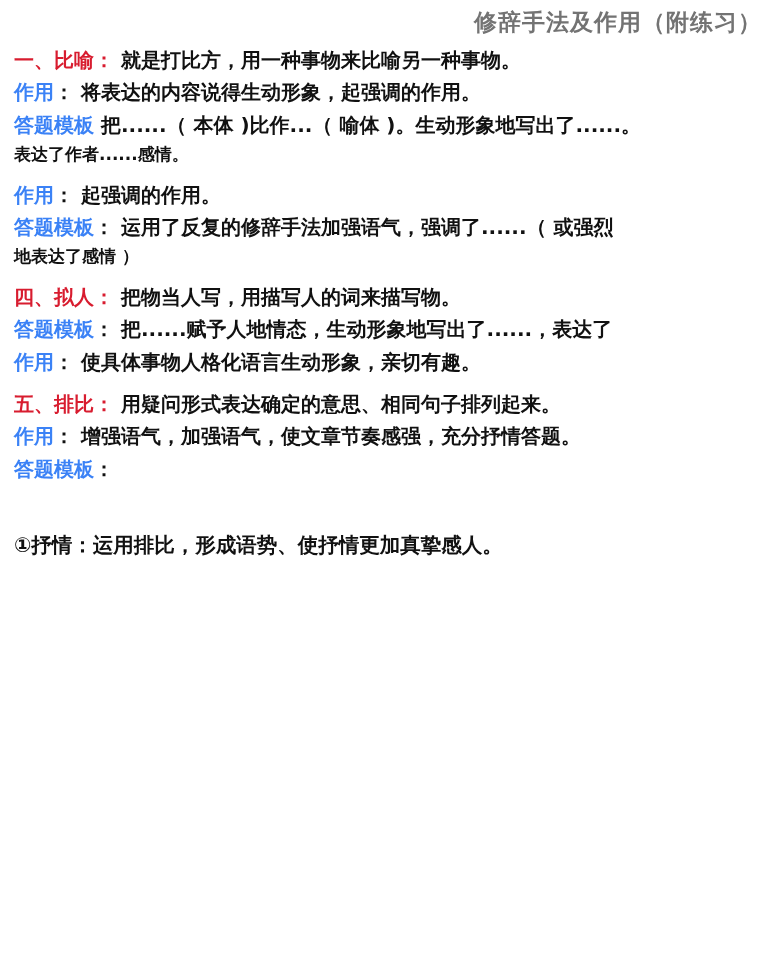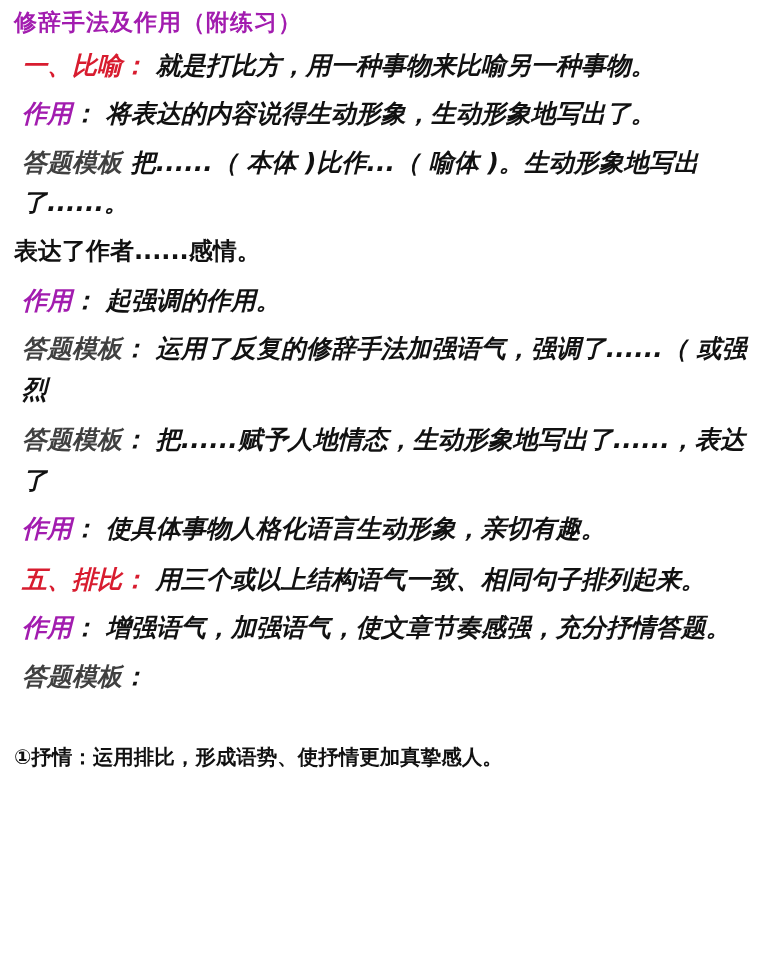--- a/index.html
+++ b/index.html
@@ -15,60 +15,59 @@
     overflow: hidden;
   }
   .page {
     width: 776px;
     height: 975px;
     box-sizing: border-box;
     padding: 6px 14px 0 14px;
     position: relative;
   }
   .doc-title {
-    text-align: left;
-    color: #a21caf;
+    text-align: right;
+    color: #737373;
     font-weight: bold;
     font-size: 23px;
     letter-spacing: 1px;
     margin: 2px 0 6px 0;
     line-height: 1.3;
   }
   .section {
     margin-bottom: 10px;
   }
   .section:last-child {
     margin-bottom: 0;
   }
   .line {
-    font-size: 25px;
+    font-size: 20px;
     line-height: 1.62;
     font-weight: bold;
-    margin: 8px;
+    margin: 0;
     white-space: normal;
-    font-style: italic;
   }
   .lbl-num {
     color: #d81c2f;
     font-weight: bold;
   }
   .lbl-use {
-    color: #a21caf;
+    color: #3b82f6;
     font-weight: bold;
   }
   .lbl-tpl {
-    color: #404040;
+    color: #3b82f6;
     font-weight: bold;
   }
   .body-text {
     color: #111111;
     font-weight: bold;
   }
   .cont {
-    font-size: 24px;
+    font-size: 17px;
     line-height: 1.62;
     font-weight: bold;
     color: #111111;
   }
   .sub-line {
     font-size: 20.5px;
     line-height: 1.6;
     font-weight: bold;
     color: #111111;
     margin-top: 44px;
@@ -81,56 +80,61 @@
 
   <div class="doc-title">修辞手法及作用（附练习）</div>
 
   <div class="section">
     <div class="line">
       <span class="lbl-num">一、比喻：</span>
       <span class="body-text">就是打比方，用一种事物来比喻另一种事物。</span>
     </div>
     <div class="line">
       <span class="lbl-use">作用</span><span class="body-text">：</span>
-      <span class="body-text">将表达的内容说得生动形象，生动形象地写出了。</span>
+      <span class="body-text">将表达的内容说得生动形象，起强调的作用。</span>
     </div>
     <div class="line">
       <span class="lbl-tpl">答题模板</span>
       <span class="body-text">把......（ 本体 )比作...（ 喻体 )。生动形象地写出了......。</span>
     </div>
     <div class="cont">表达了作者......感情。</div>
   </div>
 
 
   <div class="section">
     <div class="line">
       <span class="lbl-use">作用</span><span class="body-text">：</span>
       <span class="body-text">起强调的作用。</span>
     </div>
     <div class="line">
       <span class="lbl-tpl">答题模板</span><span class="body-text">：</span>
       <span class="body-text">运用了反复的修辞手法加强语气，强调了......（ 或强烈</span>
     </div>
+    <div class="cont">地表达了感情 ）</div>
   </div>
 
   <div class="section">
+    <div class="line">
+      <span class="lbl-num">四、拟人：</span>
+      <span class="body-text">把物当人写，用描写人的词来描写物。</span>
+    </div>
     <div class="line">
       <span class="lbl-tpl">答题模板</span><span class="body-text">：</span>
       <span class="body-text">把......赋予人地情态，生动形象地写出了......，表达了</span>
     </div>
     <div class="line">
       <span class="lbl-use">作用</span><span class="body-text">：</span>
       <span class="body-text">使具体事物人格化语言生动形象，亲切有趣。</span>
     </div>
   </div>
 
   <div class="section">
     <div class="line">
       <span class="lbl-num">五、排比：</span>
-      <span class="body-text">用三个或以上结构语气一致、相同句子排列起来。</span>
+      <span class="body-text">用疑问形式表达确定的意思、相同句子排列起来。</span>
     </div>
     <div class="line">
       <span class="lbl-use">作用</span><span class="body-text">：</span>
       <span class="body-text">增强语气，加强语气，使文章节奏感强，充分抒情答题。</span>
     </div>
     <div class="line">
       <span class="lbl-tpl">答题模板</span><span class="body-text">：</span>
     </div>
   </div>
 

